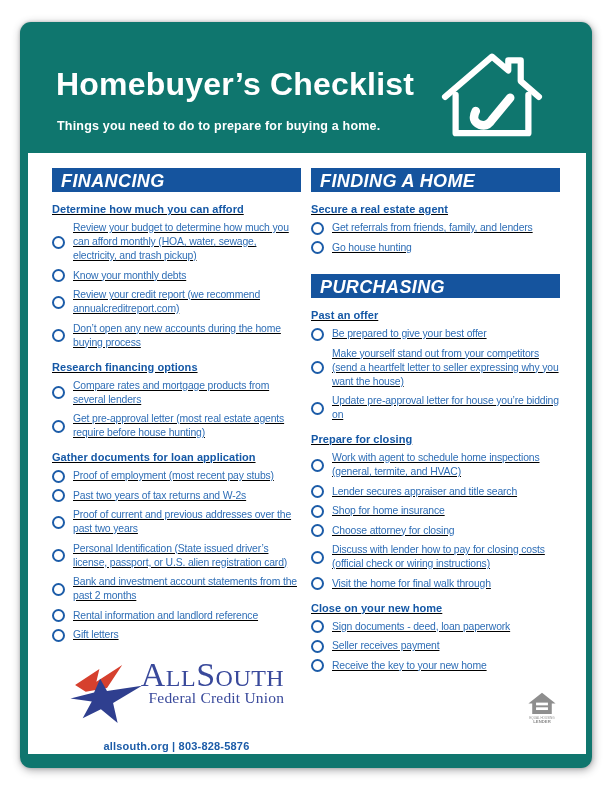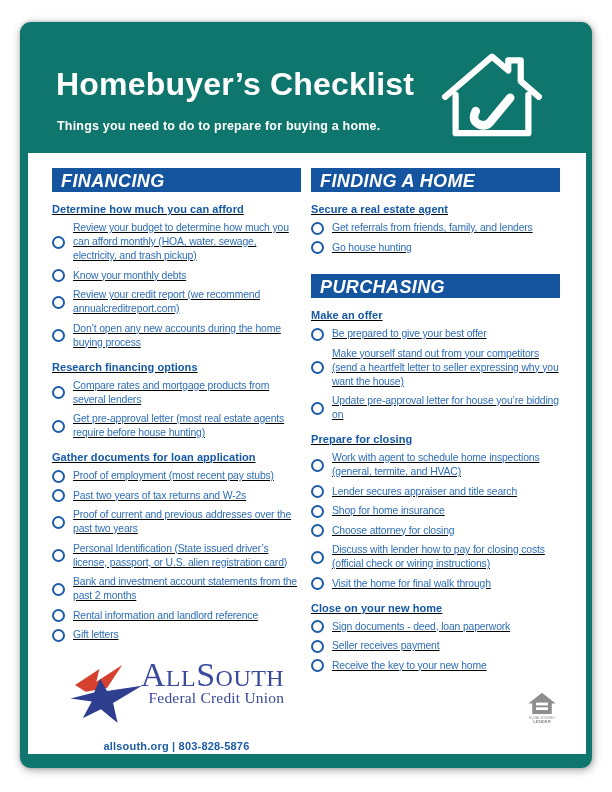--- a/index.html
+++ b/index.html
@@ -171,21 +171,21 @@
             </div>
             <div class="item">
               <span class="circle"></span>
               <span class="item-text">Go house hunting</span>
             </div>
           </div>
         </div>
         <div class="section">
           <div class="banner">PURCHASING</div>
           <div class="group">
-            <div class="group-heading">Make an offer</div>
+            <div class="group-heading">Past an offer</div>
             <div class="item">
               <span class="circle"></span>
               <span class="item-text">Be prepared to give your best offer</span>
             </div>
             <div class="item">
               <span class="circle"></span>
               <span class="item-text">Make yourself stand out from your competitors (send a heartfelt letter to seller expressing why you want the house)</span>
             </div>
             <div class="item">
               <span class="circle"></span>

